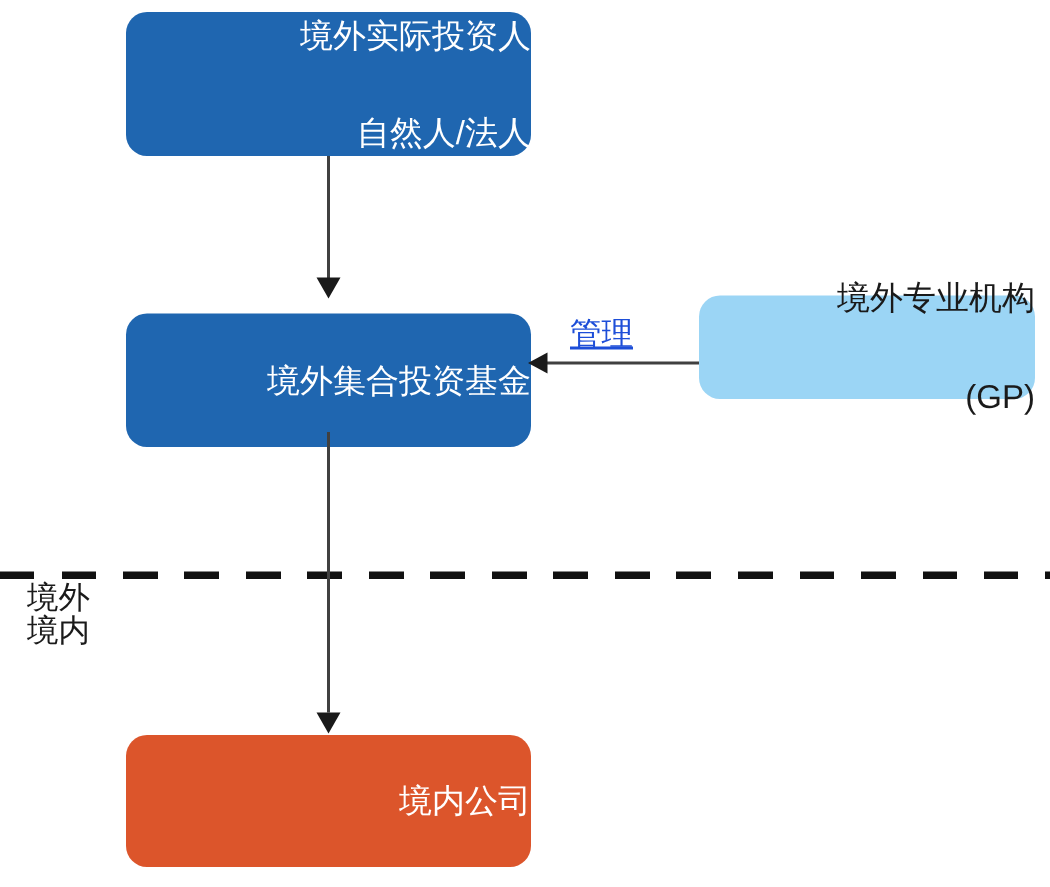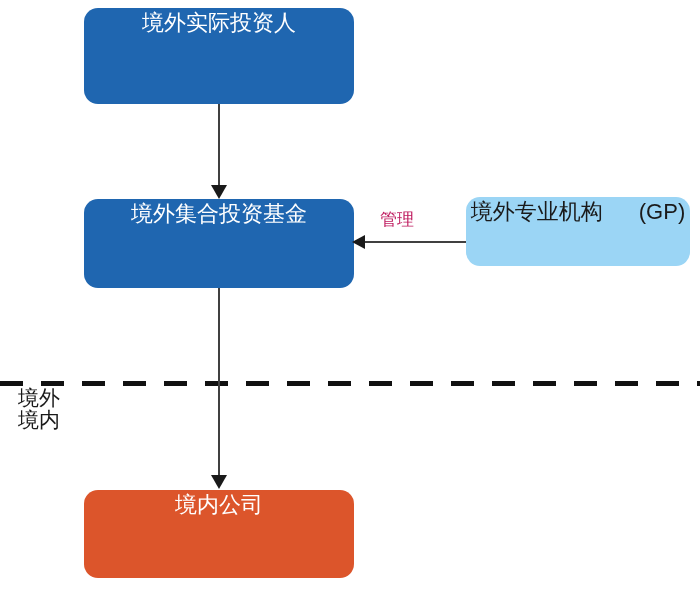--- a/index.html
+++ b/index.html
@@ -14,22 +14,22 @@
     position: relative;
     width: 700px;
     height: 591px;
     background: #ffffff;
     overflow: hidden;
   }
   .node {
     position: absolute;
     box-sizing: border-box;
     display: flex;
-    flex-direction: row;
-    align-items: flex-start;
+    flex-direction: column;
+    align-items: flex-end;
     justify-content: center;
     text-align: center;
     border-radius: 14px;
     line-height: 1.32;
     white-space: pre-line;
     gap: 36px;
   }
   .node-line {
     display: block;
   }
@@ -39,21 +39,21 @@
     top: 8px;
     width: 270px;
     height: 96px;
     background: #1F66B0;
     color: #ffffff;
     font-size: 22px;
   }
   
   #node-fund {
     left: 84px;
-    top: 199px;
+    top: 209px;
     width: 270px;
     height: 89px;
     background: #1F66B0;
     color: #ffffff;
     font-size: 22px;
   }
   
   #node-gp {
     left: 466px;
     top: 197px;
@@ -121,23 +121,24 @@
     width: 0;
     height: 0;
     border-top: 7px solid transparent;
     border-bottom: 7px solid transparent;
     border-right: 13px solid #1a1a1a;
   }
   #edge-label-manage {
     position: absolute;
     left: 380px;
     top: 208px;
-    font-size: 17px;
-    color: #be185d;
+    font-size: 21px;
+    color: #1d4ed8;
     white-space: nowrap;
+    text-decoration: underline;
   }
 
   
   #boundary-line {
     position: absolute;
     left: 0px;
     top: 381px;
     width: 700px;
     height: 5px;
     background-image: repeating-linear-gradient(
@@ -164,20 +165,21 @@
     top: 406px;
   }
 </style>
 </head>
 <body>
 
 <div id="canvas">
 
   <div class="node" id="node-investor">
     <span class="node-line">境外实际投资人</span>
+    <span class="node-line">自然人/法人</span>
   </div>
 
   <div class="vline" id="conn-investor-fund-line"></div>
   <div class="arrowhead-down" id="conn-investor-fund-head"></div>
 
   <div class="node" id="node-fund">
     <span class="node-line">境外集合投资基金</span>
   </div>
 
   <div class="node" id="node-gp">

